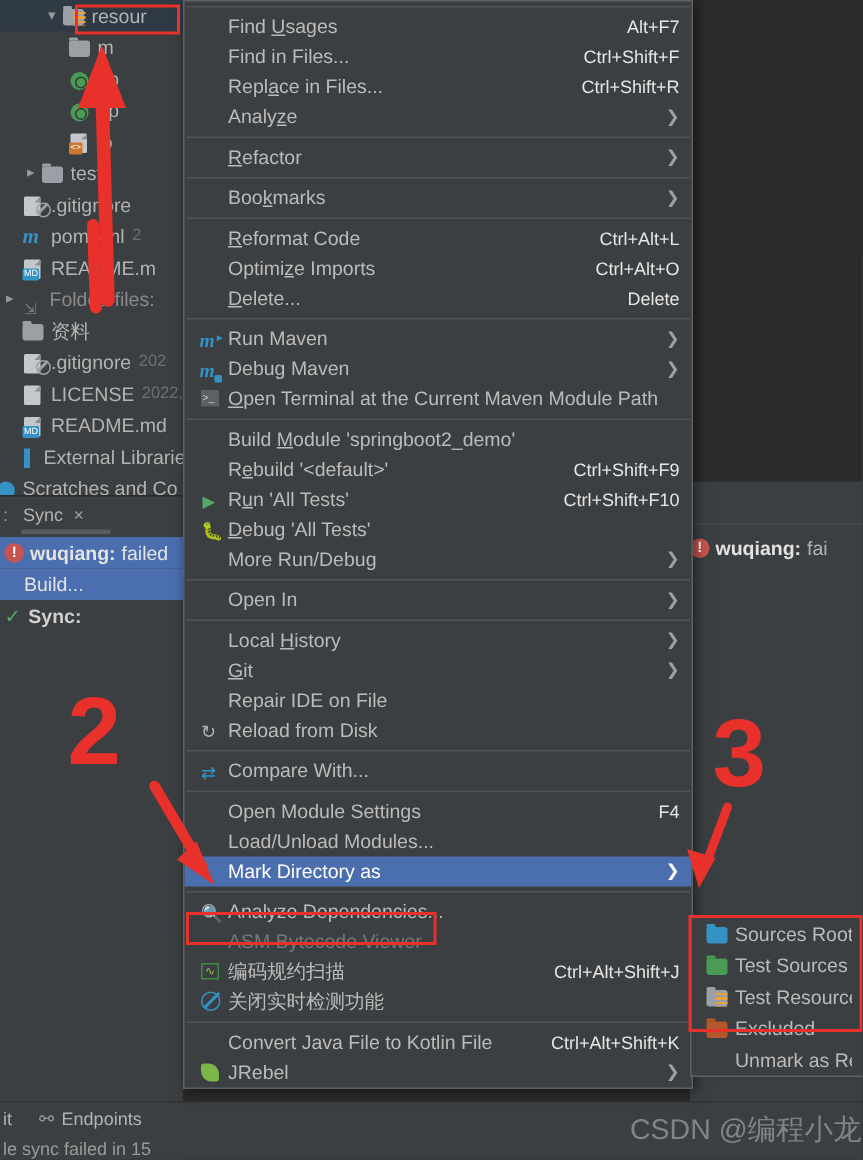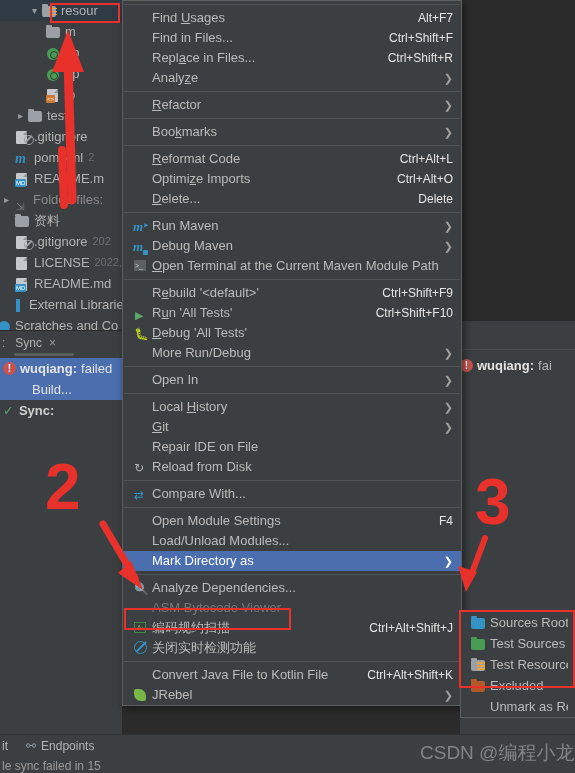--- a/index.html
+++ b/index.html
@@ -262,21 +262,21 @@
     <span>Sync</span>
     <span style="margin-left:7px;color:#9a9a9a;">×</span>
   </div>
   <div id="sync-scroll"></div>
   <div style="margin-top:4px;">
     <div class="sync-row sel">
       <span class="err-ico">!</span>
       <span style="font-weight:bold;">wuqiang:</span>
       <span style="margin-left:4px;">failed</span>
     </div>
-    <div class="sync-row sel" style="padding-left:32px;">
+    <div class="sync-row sel" style="padding-left:16px;">
       <span>Build...</span>
     </div>
     <div class="sync-row">
       <span class="check">✓</span>
       <span style="font-weight:bold;color:#d0d0d0;">Sync:</span>
     </div>
   </div>
 </div>
 
 <div id="status-bar">
@@ -369,20 +369,24 @@
     <span class="micon">
         <span class="ic-term">&gt;_</span>
       </span>
     <span class="mlabel"><u>O</u>pen Terminal at the Current Maven Module Path</span>
   </div>
 
   <div class="msep"></div>
 
   <div class="mi">
     <span class="micon"></span>
+    <span class="mlabel">Build <u>M</u>odule 'springboot2_demo'</span>
+  </div>
+  <div class="mi">
+    <span class="micon"></span>
     <span class="mlabel">R<u>e</u>build '&lt;default&gt;'</span>
     <span class="mshort">Ctrl+Shift+F9</span>
   </div>
   <div class="mi">
     <span class="micon">
         <span class="ic-play">▶</span>
       </span>
     <span class="mlabel">R<u>u</u>n 'All Tests'</span>
     <span class="mshort">Ctrl+Shift+F10</span>
   </div>

